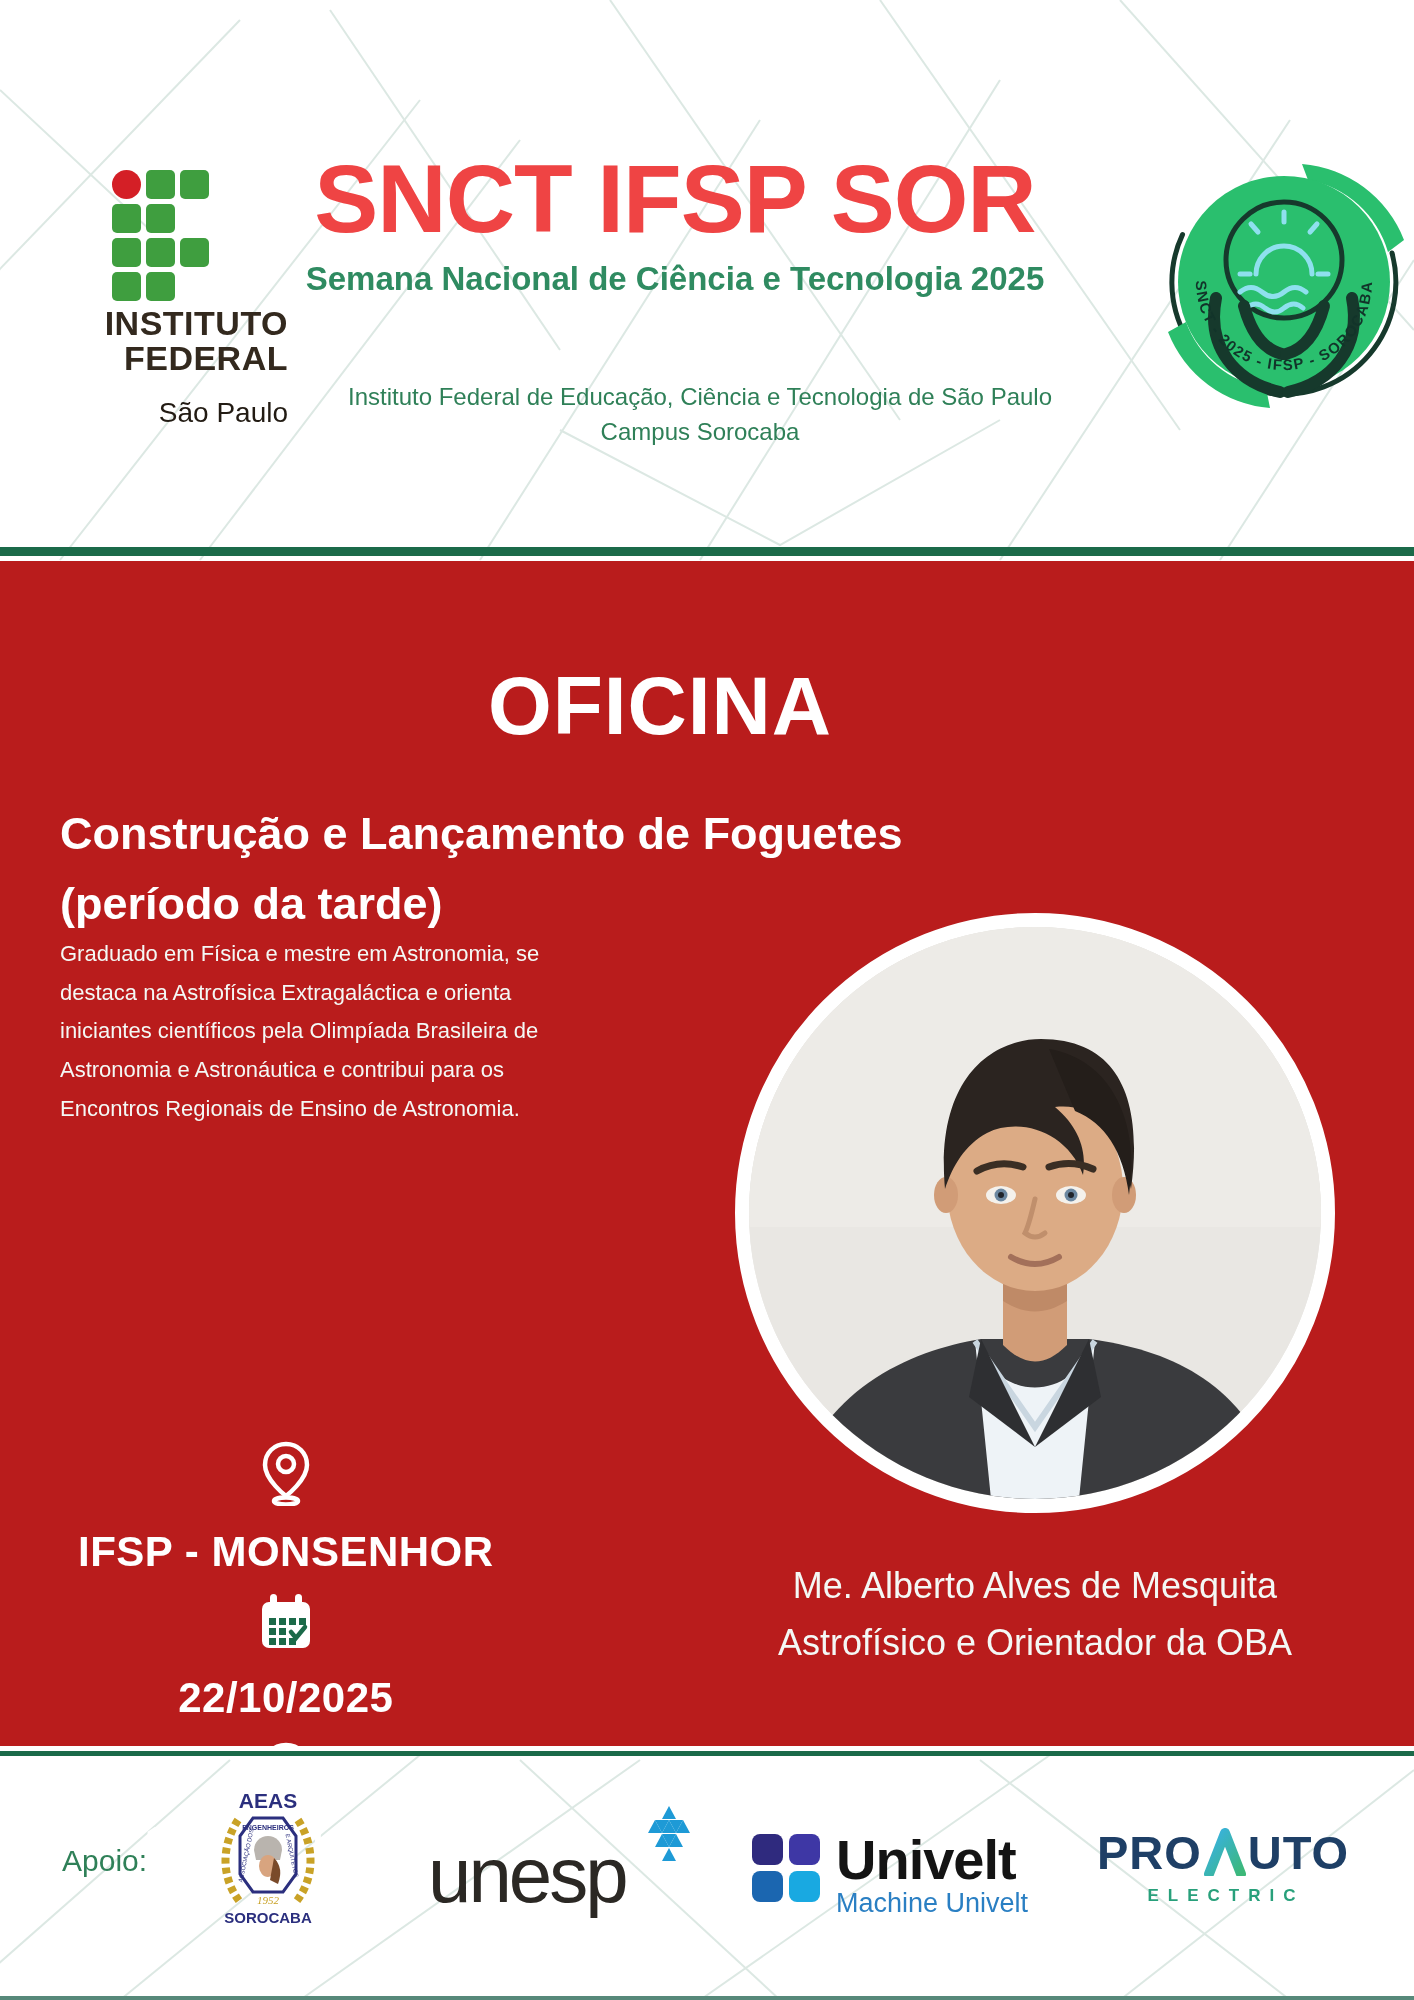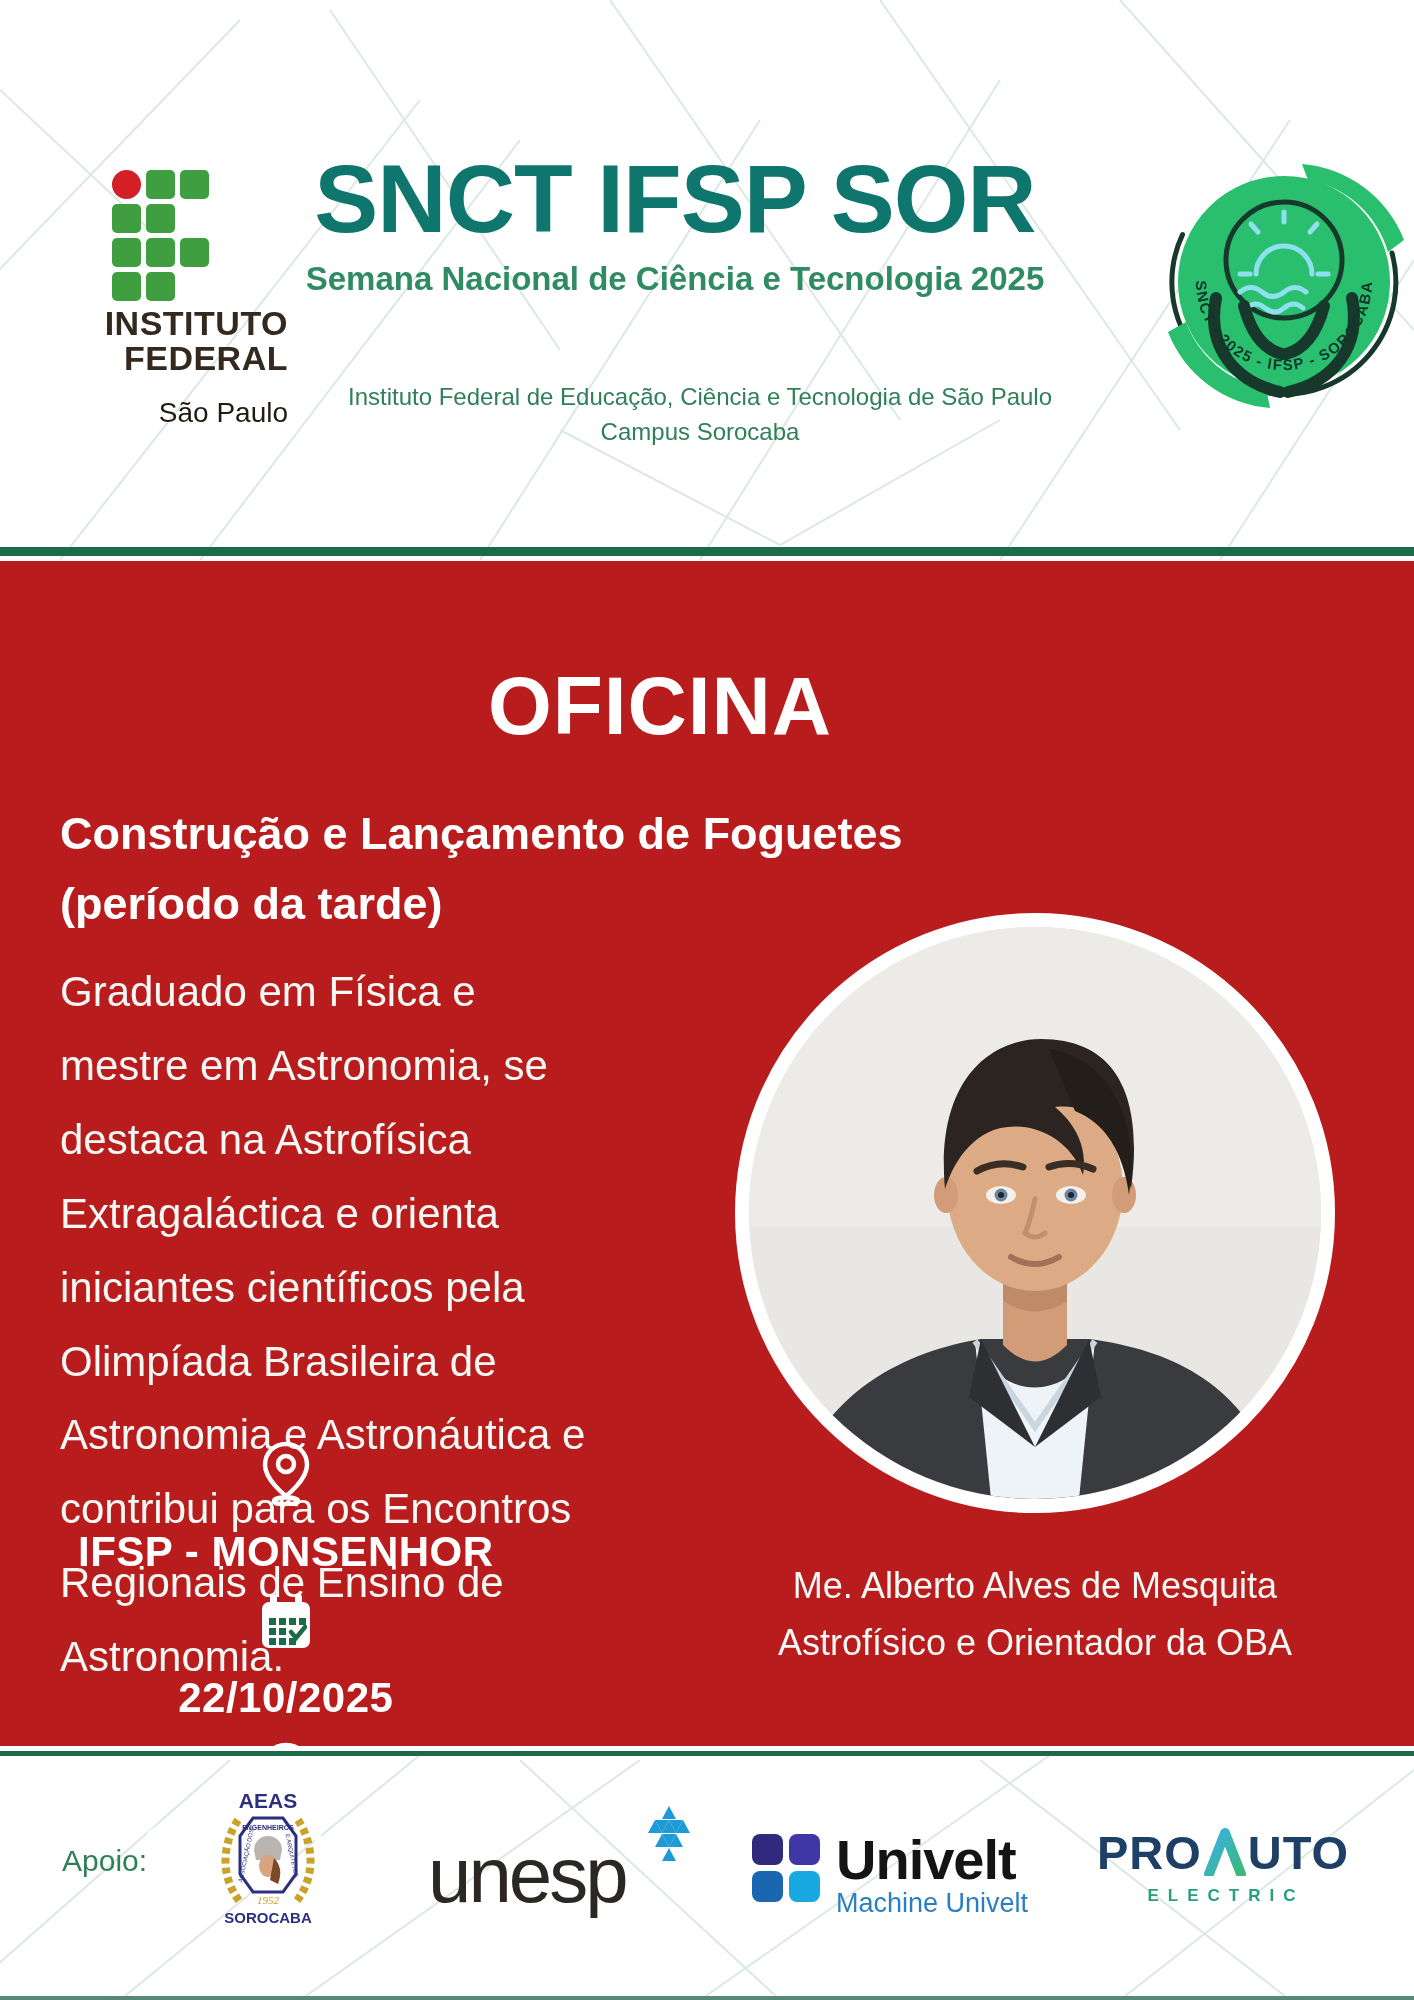--- a/index.html
+++ b/index.html
@@ -13,34 +13,34 @@
   .hdr{position:absolute;inset:0;z-index:2;}
   .if-logo{position:absolute;left:112px;top:170px;display:grid;
     grid-template-columns:repeat(3,29px);grid-auto-rows:29px;gap:5px;}
   .if-cell{width:29px;height:29px;border-radius:5px;background:#3f9e3f;}
   .if-cell.red{background:#d41f26;border-radius:50%;}
   .if-cell.empty{background:transparent;}
   .inst-name{position:absolute;left:28px;top:306px;width:260px;text-align:right;color:#33291e;}
   .inst-name .l1,.inst-name .l2{font-size:34px;font-weight:700;letter-spacing:.5px;line-height:1.04;}
   .inst-name .l3{font-size:28px;font-weight:400;margin-top:20px;color:#221b13;}
   .title-wrap{position:absolute;left:165px;top:146px;width:1020px;text-align:center;}
-  .main-title{margin:0;font-size:96px;font-weight:700;color:#0f766e;letter-spacing:-1px;line-height:1.1;}
+  .main-title{margin:0;font-size:96px;font-weight:700;color:#ef4444;letter-spacing:-1px;line-height:1.1;}
   .subtitle{margin-top:8px;font-size:33px;font-weight:700;color:#2f8b61;}
   .inst-lines{position:absolute;left:150px;top:380px;width:1100px;text-align:center;
     color:#2f8058;font-size:24px;line-height:1.45;}
   .snct-badge{position:absolute;left:1152px;top:156px;}
   
   .stripe-top{position:absolute;left:0;top:547px;width:1414px;height:9px;background:#1b6a49;z-index:2;}
   .green-main{position:absolute;left:0;top:561px;width:1414px;height:1185px;background:#b91c1c;z-index:2;color:#fff;}
   .oficina{position:absolute;left:0;top:30px;width:1320px;text-align:center;
     font-size:82px;font-weight:700;letter-spacing:1px;}
   .event-title{position:absolute;left:60px;top:193px;width:1030px;
     font-size:45px;font-weight:700;line-height:1.56;}
   .event-desc{position:absolute;left:60px;top:352px;width:548px;
-    font-size:42px;font-weight:400;line-height:1.76;color:#f4f8f5;}
+    font-size:22px;font-weight:400;line-height:1.76;color:#f4f8f5;}
   .photo{position:absolute;left:735px;top:352px;width:572px;height:572px;
     border:14px solid #ffffff;border-radius:50%;overflow:hidden;background:#e9e7e3;}
   .caption{position:absolute;left:660px;top:997px;width:750px;text-align:center;
     font-size:36px;line-height:1.58;color:#f4f8f5;}
   .info{position:absolute;left:78px;top:879px;display:flex;flex-direction:column;gap:18px;}
   .info-row{display:flex;align-items:center;gap:22px;flex-direction:column;}
   .info-icon{width:64px;display:flex;justify-content:center;}
   .info-label{font-size:42px;font-weight:700;letter-spacing:.5px;}
   .stripe-bottom{position:absolute;left:0;top:1751px;width:1414px;height:5px;background:#1b6a49;z-index:2;}
   

